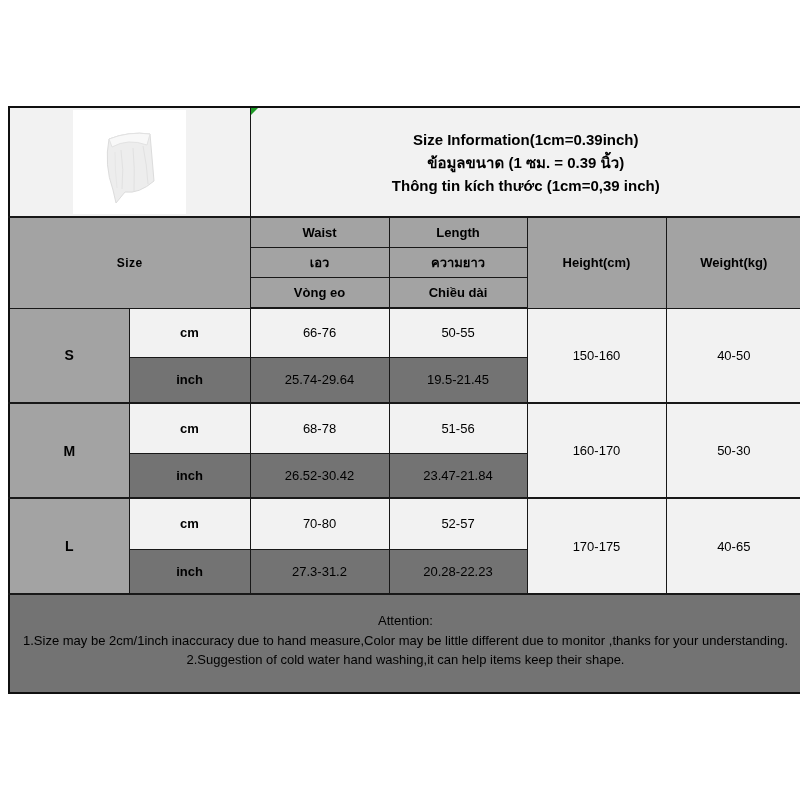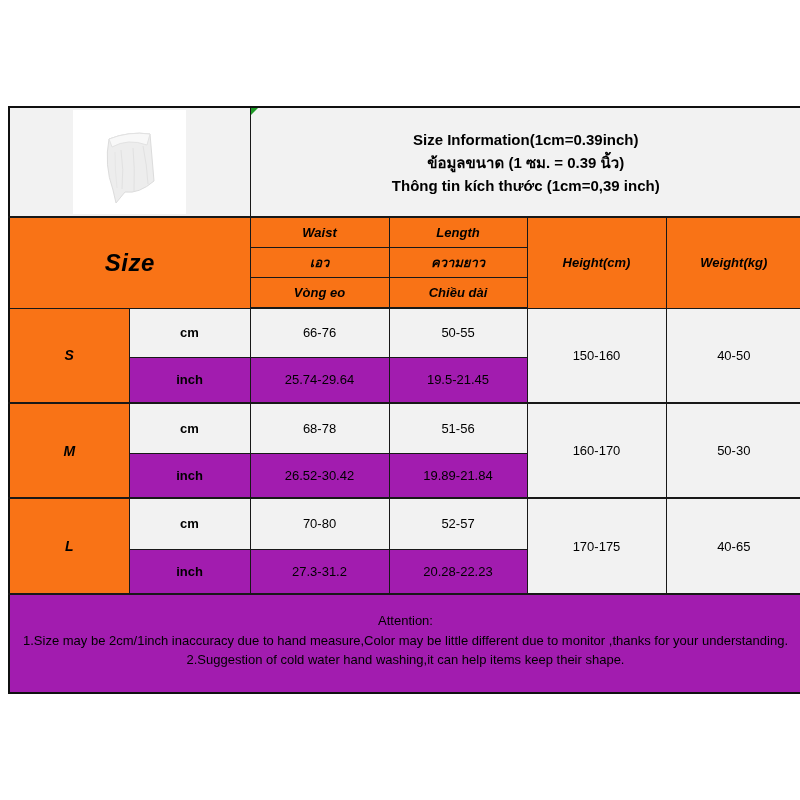--- a/index.html
+++ b/index.html
@@ -13,30 +13,30 @@
     position:absolute;left:8px;top:106px;width:793px;
     border-collapse:collapse;table-layout:fixed;
     border:2px solid #101010;
   }
   td{
     border:1px solid #181818;
     text-align:center;vertical-align:middle;
     padding:0;overflow:hidden;
   }
   .bb2{border-bottom-width:2px;}
-  .gray{background:#f97316;font-style:italic;}
+  .gray{background:#a3a3a3;}
   .light{background:#f2f2f2;}
-  .white{background:#a21caf;}
+  .white{background:#737373;}
 
   .title-cell{font-weight:bold;font-size:15px;line-height:23px;position:relative;}
   .corner-marker{
     position:absolute;top:0;left:0;width:0;height:0;
     border-top:7px solid #1e9b27;border-right:7px solid transparent;
   }
-  .size-cell{font-size:24px;font-weight:bold;letter-spacing:.5px;}
+  .size-cell{font-size:12px;font-weight:bold;letter-spacing:.5px;}
   .hdr{font-size:13px;font-weight:bold;}
   .unit{font-size:13px;font-weight:bold;margin-left:40px;}
   .szlabel{font-size:14px;font-weight:bold;}
   .val{font-size:13px;font-weight:normal;margin-top:24px;}
 
   .attention-cell{
     vertical-align:top;padding-top:16px;
     font-size:13px;line-height:19.5px;font-weight:normal;
   }
   .attn-line{white-space:nowrap;}
@@ -116,21 +116,21 @@
       <td rowspan="2" class="gray szlabel bb2">M</td>
       <td class="light unit">cm</td>
       <td class="light val">68-78</td>
       <td class="light val">51-56</td>
       <td rowspan="2" class="light val bb2">160-170</td>
       <td rowspan="2" class="light val bb2">50-30</td>
     </tr>
     <tr style="height:45px">
       <td class="white unit bb2">inch</td>
       <td class="white val bb2">26.52-30.42</td>
-      <td class="white val bb2">19.89-21.84</td>
+      <td class="white val bb2">23.47-21.84</td>
     </tr>
 
     <tr style="height:51px">
       <td rowspan="2" class="gray szlabel bb2">L</td>
       <td class="light unit">cm</td>
       <td class="light val">70-80</td>
       <td class="light val">52-57</td>
       <td rowspan="2" class="light val bb2">170-175</td>
       <td rowspan="2" class="light val bb2">40-65</td>
     </tr>

